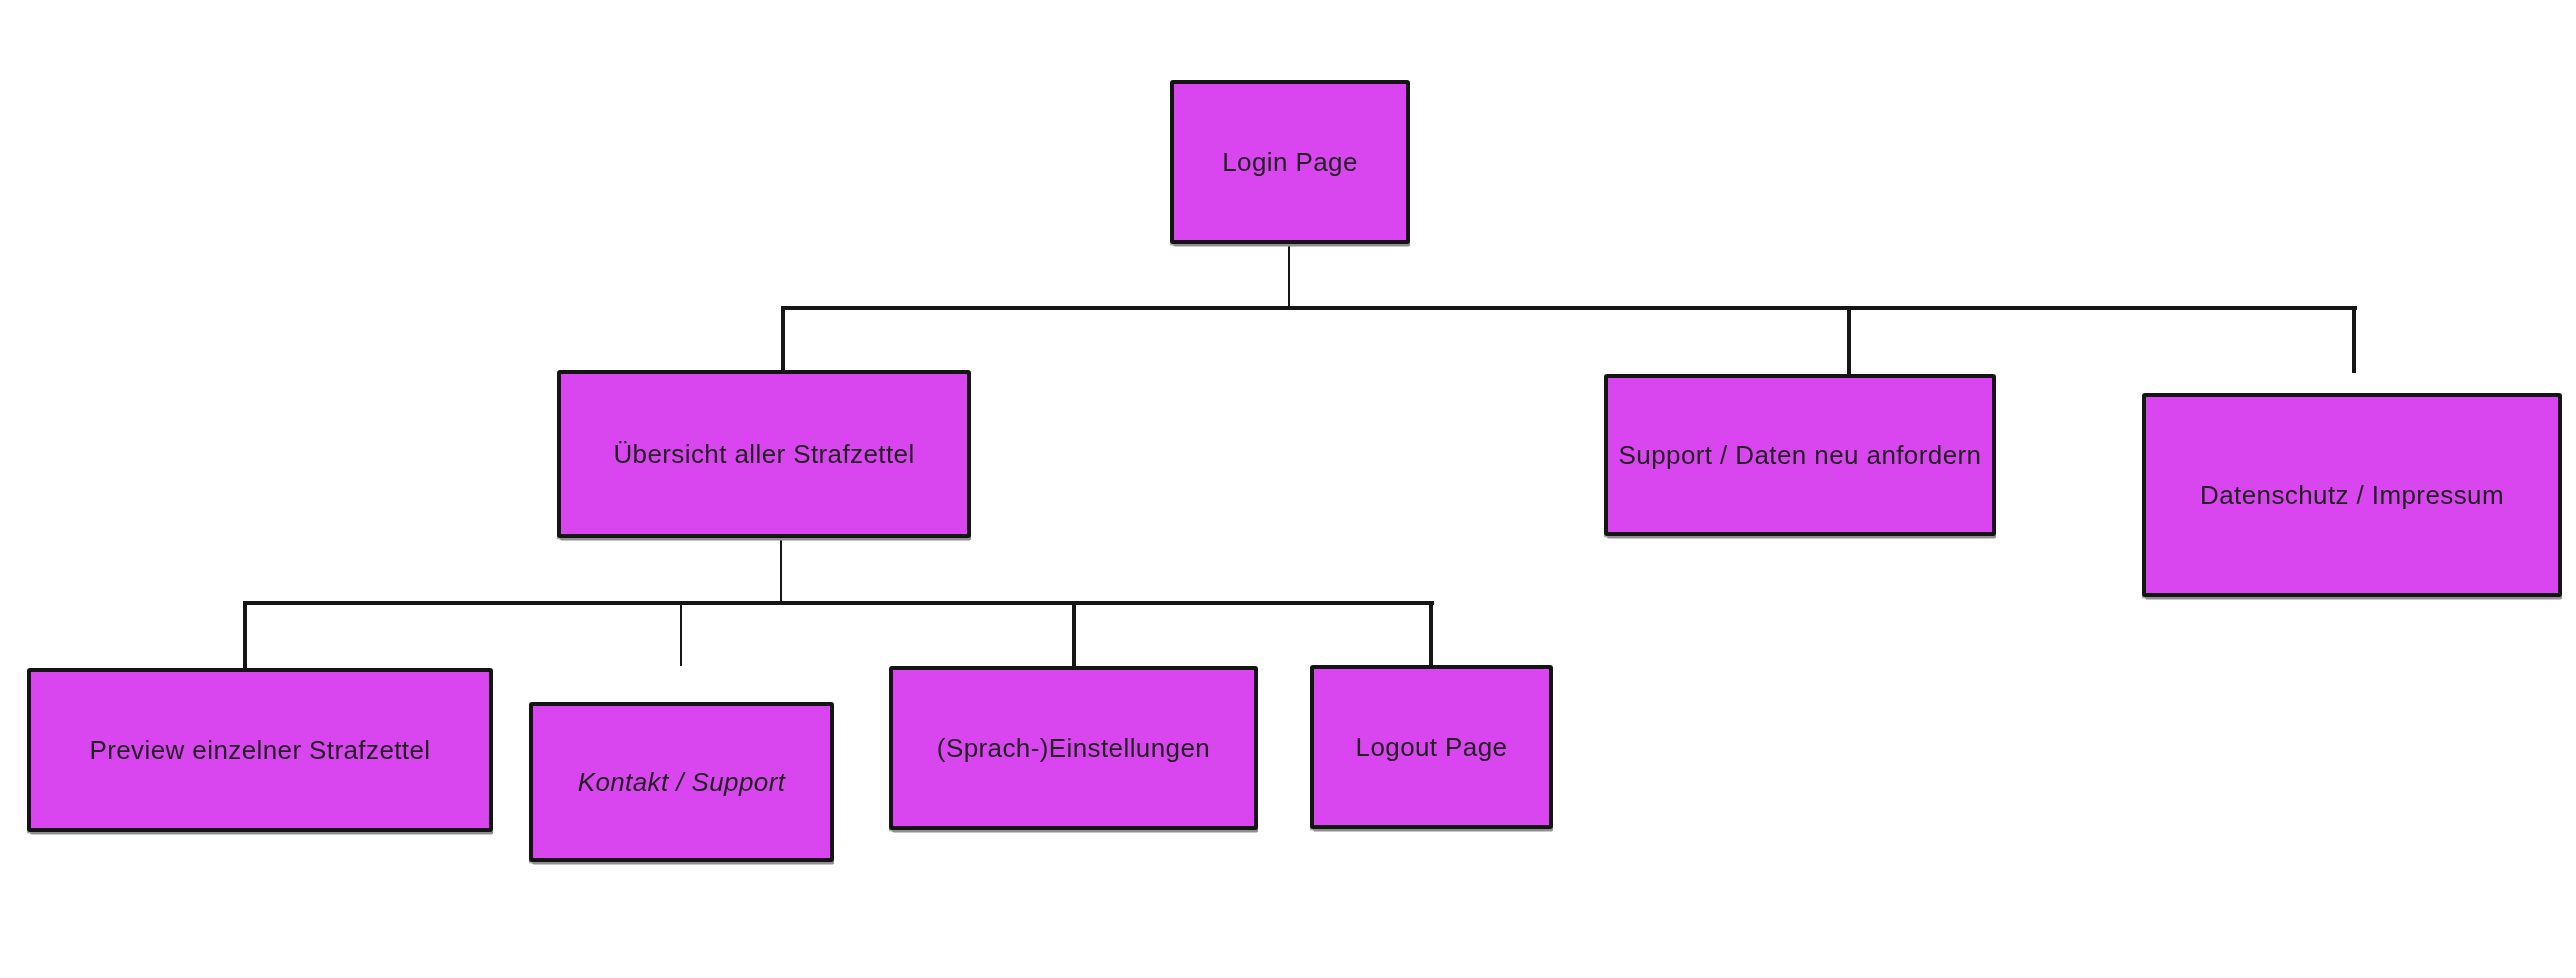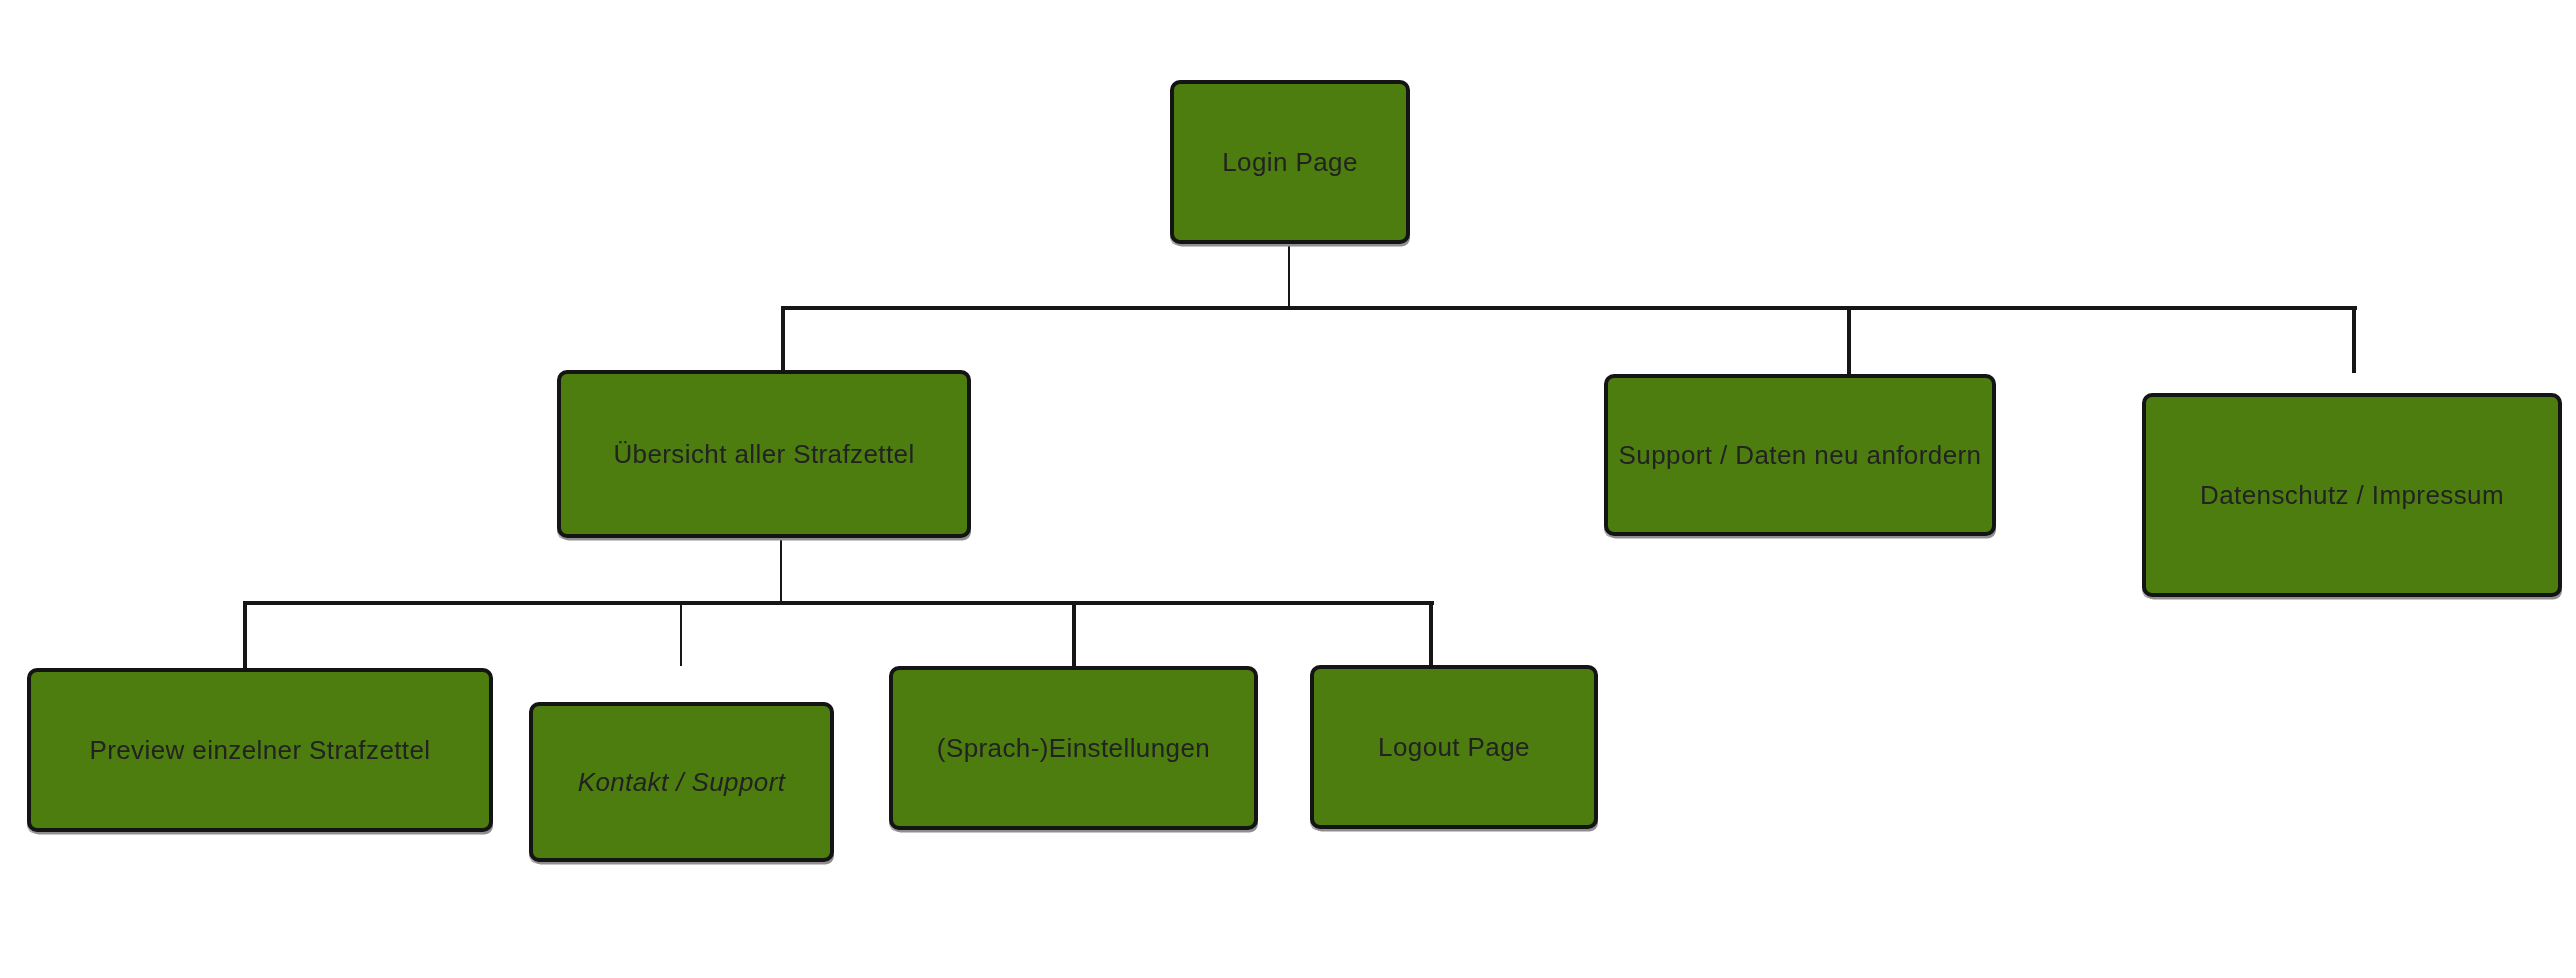--- a/index.html
+++ b/index.html
@@ -16,23 +16,23 @@
     overflow:hidden;
     font-family:"Liberation Sans", sans-serif;
   }
   .canvas{
     position:relative;
     width:2576px;height:979px;
     background:var(--bg);
   }
   .node{
     position:absolute;
-    background:#4d7c0f;
+    background:#d946ef;
     border:4.8px solid var(--boxborder);
-    border-radius:10px;
+    border-radius:3px;
     display:flex;
     align-items:center;
     justify-content:center;
     text-align:right;
     
     box-shadow:1.6px 4px 0 -1.6px var(--sketch), -1.6px 3.2px 0 -1.6px rgba(110,110,110,.55);
   }
   .node .label{
     font-size:26px;
     color:var(--text);
@@ -84,18 +84,18 @@
   </div>
 
   <div class="node" style="left:529px;top:702px;width:305px;height:160px;font-style:italic;">
     <span class="label">Kontakt / Support</span>
   </div>
 
   <div class="node" style="left:889px;top:666px;width:369px;height:164px;">
     <span class="label">(Sprach-)Einstellungen</span>
   </div>
 
-  <div class="node" style="left:1310px;top:665px;width:288px;height:164px;">
+  <div class="node" style="left:1310px;top:665px;width:243px;height:164px;">
     <span class="label">Logout Page</span>
   </div>
 
 </div>
 
 
 </body></html>

